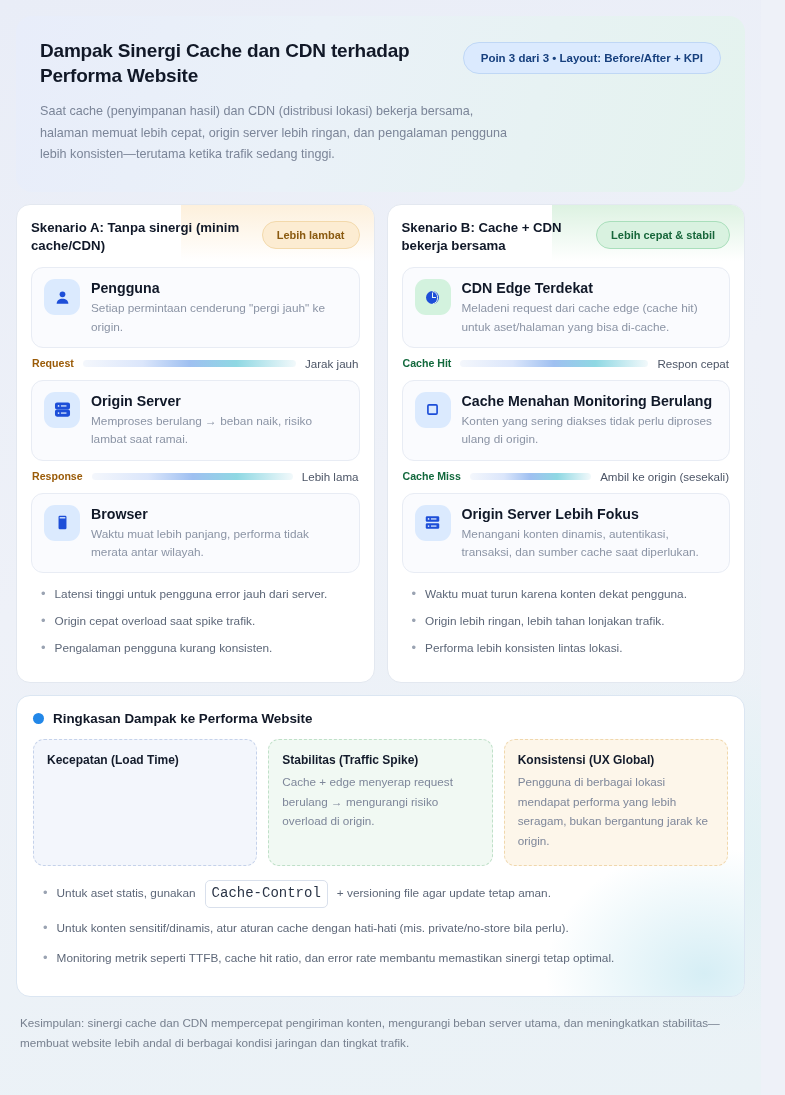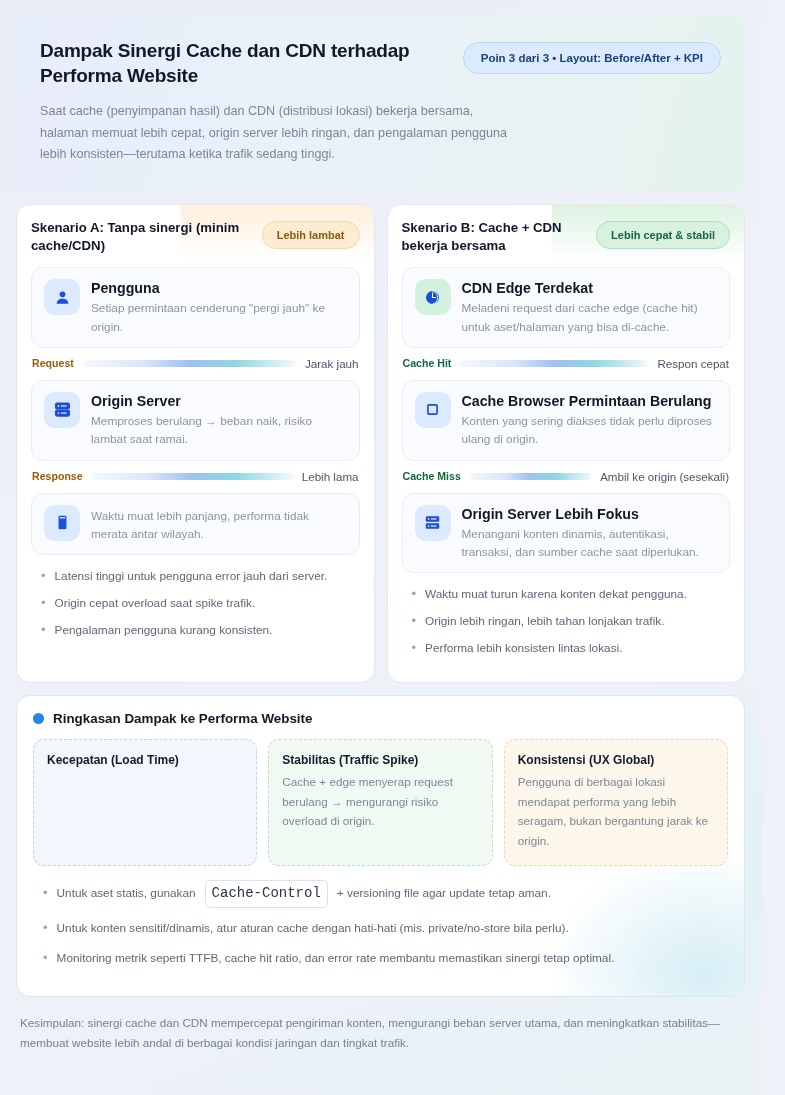--- a/index.html
+++ b/index.html
@@ -360,20 +360,21 @@
       </div>
 
       <div class="node">
         <div class="node-ico">
           <svg width="19" height="19" viewBox="0 0 24 24">
             <rect x="7" y="3.5" width="10" height="17" rx="1.6" fill="#1d4ed8"></rect>
             <rect x="8.4" y="5.2" width="7.2" height="1.7" fill="#dbeafe"></rect>
           </svg>
         </div>
         <div class="node-txt">
+          <div class="node-title">Browser</div>
           <div class="node-desc">Waktu muat lebih panjang, performa tidak merata antar wilayah.</div>
         </div>
       </div>
 
       <div class="bullets">
         <div class="bullet">
           <span class="dot">•</span>
           <span>Latensi tinggi untuk pengguna error jauh dari server.</span>
         </div>
         <div class="bullet">
@@ -413,21 +414,21 @@
         <div class="conn-right">Respon cepat</div>
       </div>
 
       <div class="node">
         <div class="node-ico">
           <svg width="19" height="19" viewBox="0 0 24 24">
             <rect x="6.2" y="6.2" width="11.6" height="11.6" rx="1.4" fill="none" stroke="#1d4ed8" stroke-width="2.1"></rect>
           </svg>
         </div>
         <div class="node-txt">
-          <div class="node-title">Cache Browser Permintaan Berulang</div>
+          <div class="node-title">Cache Menahan Monitoring Berulang</div>
           <div class="node-desc">Konten yang sering diakses tidak perlu diproses ulang di origin.</div>
         </div>
       </div>
 
       <div class="conn">
         <div class="conn-label green">Cache Miss</div>
         <div class="conn-bar"></div>
         <div class="conn-right">Ambil ke origin (sesekali)</div>
       </div>
 

